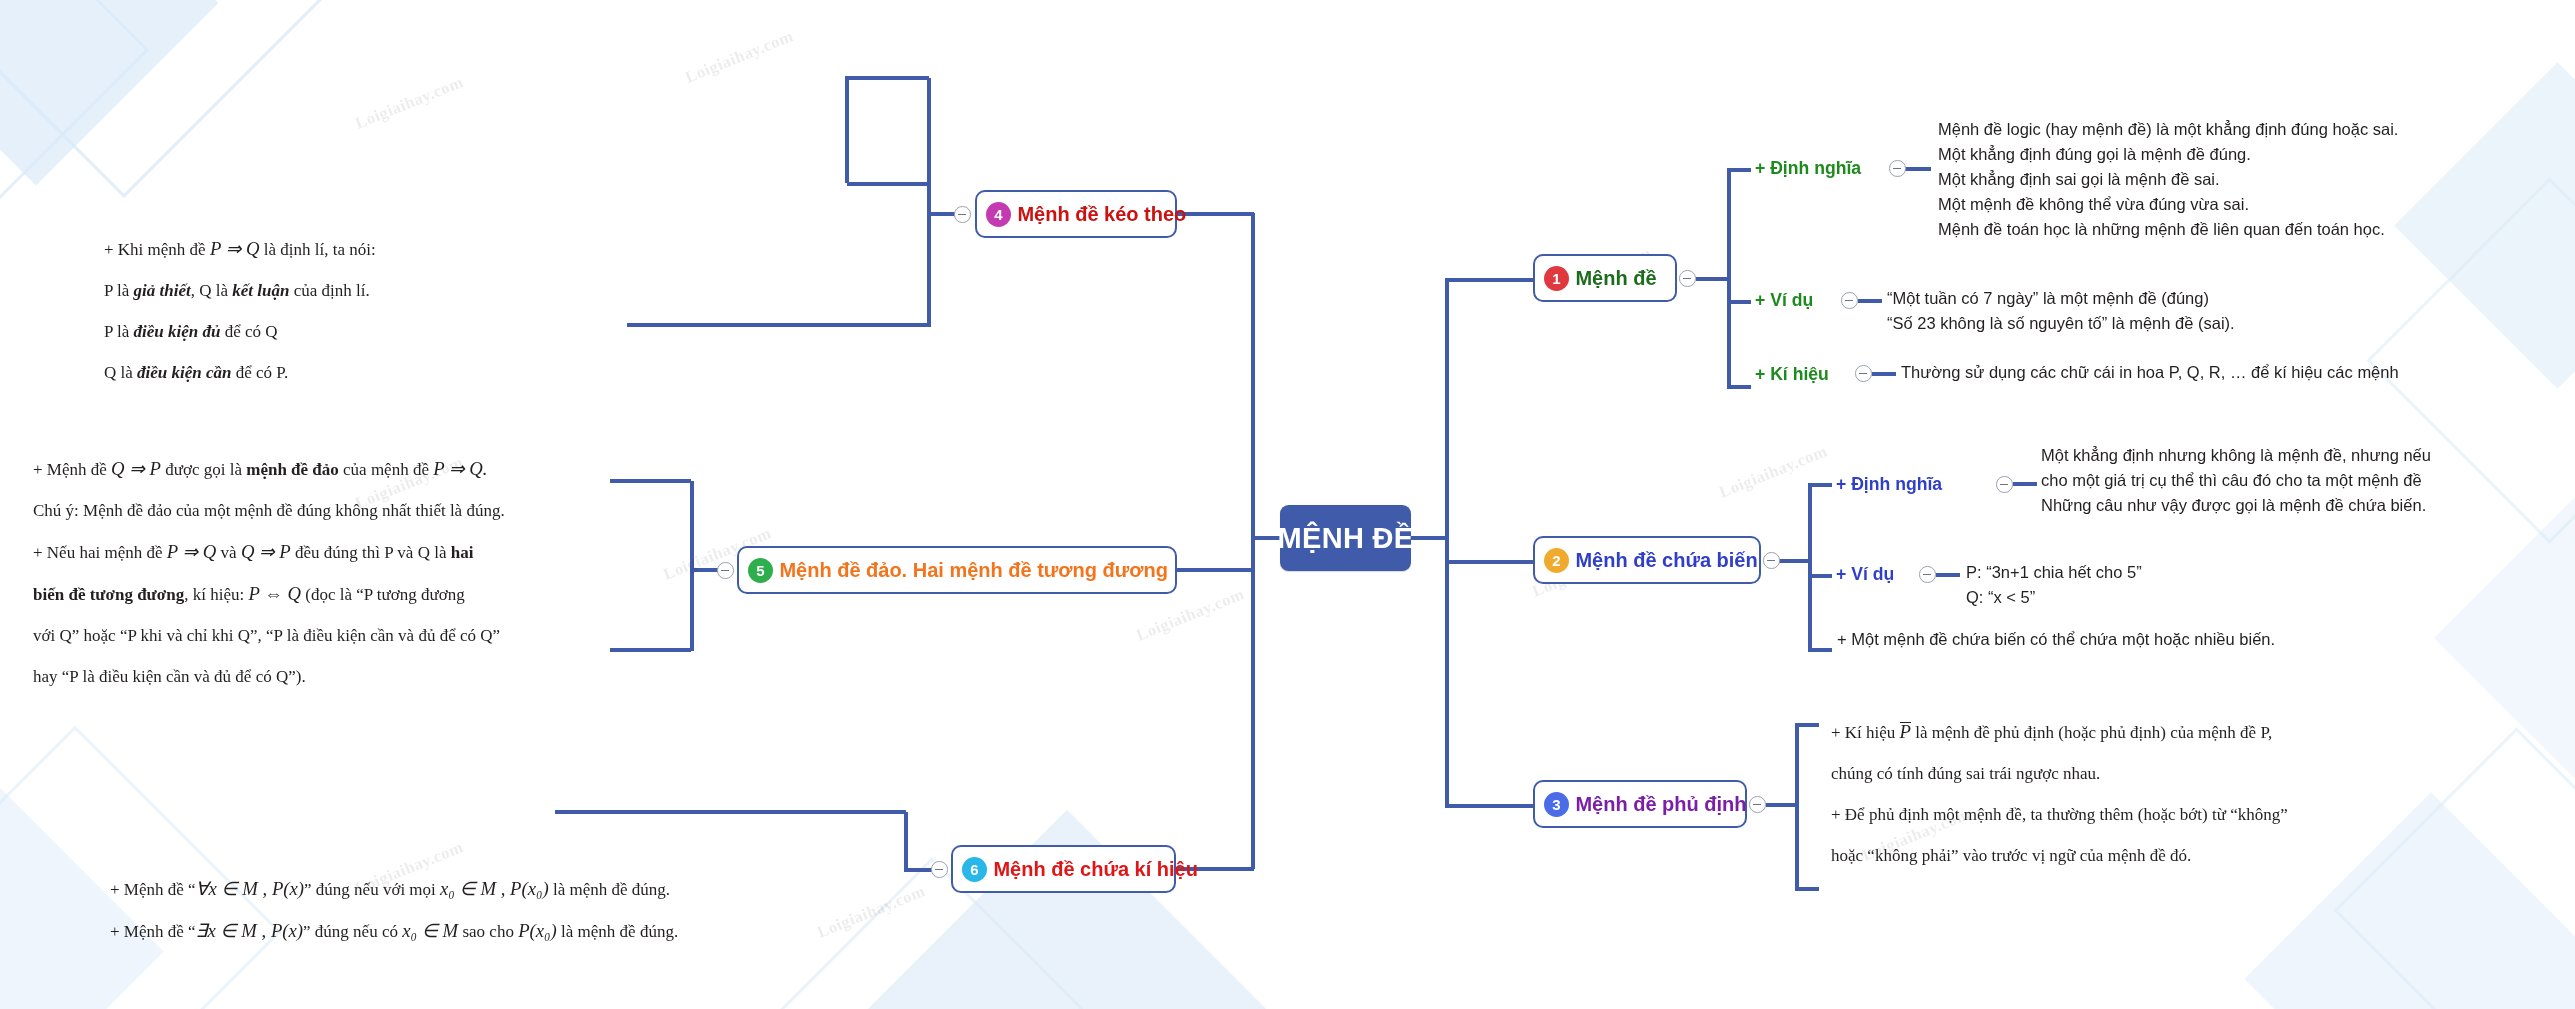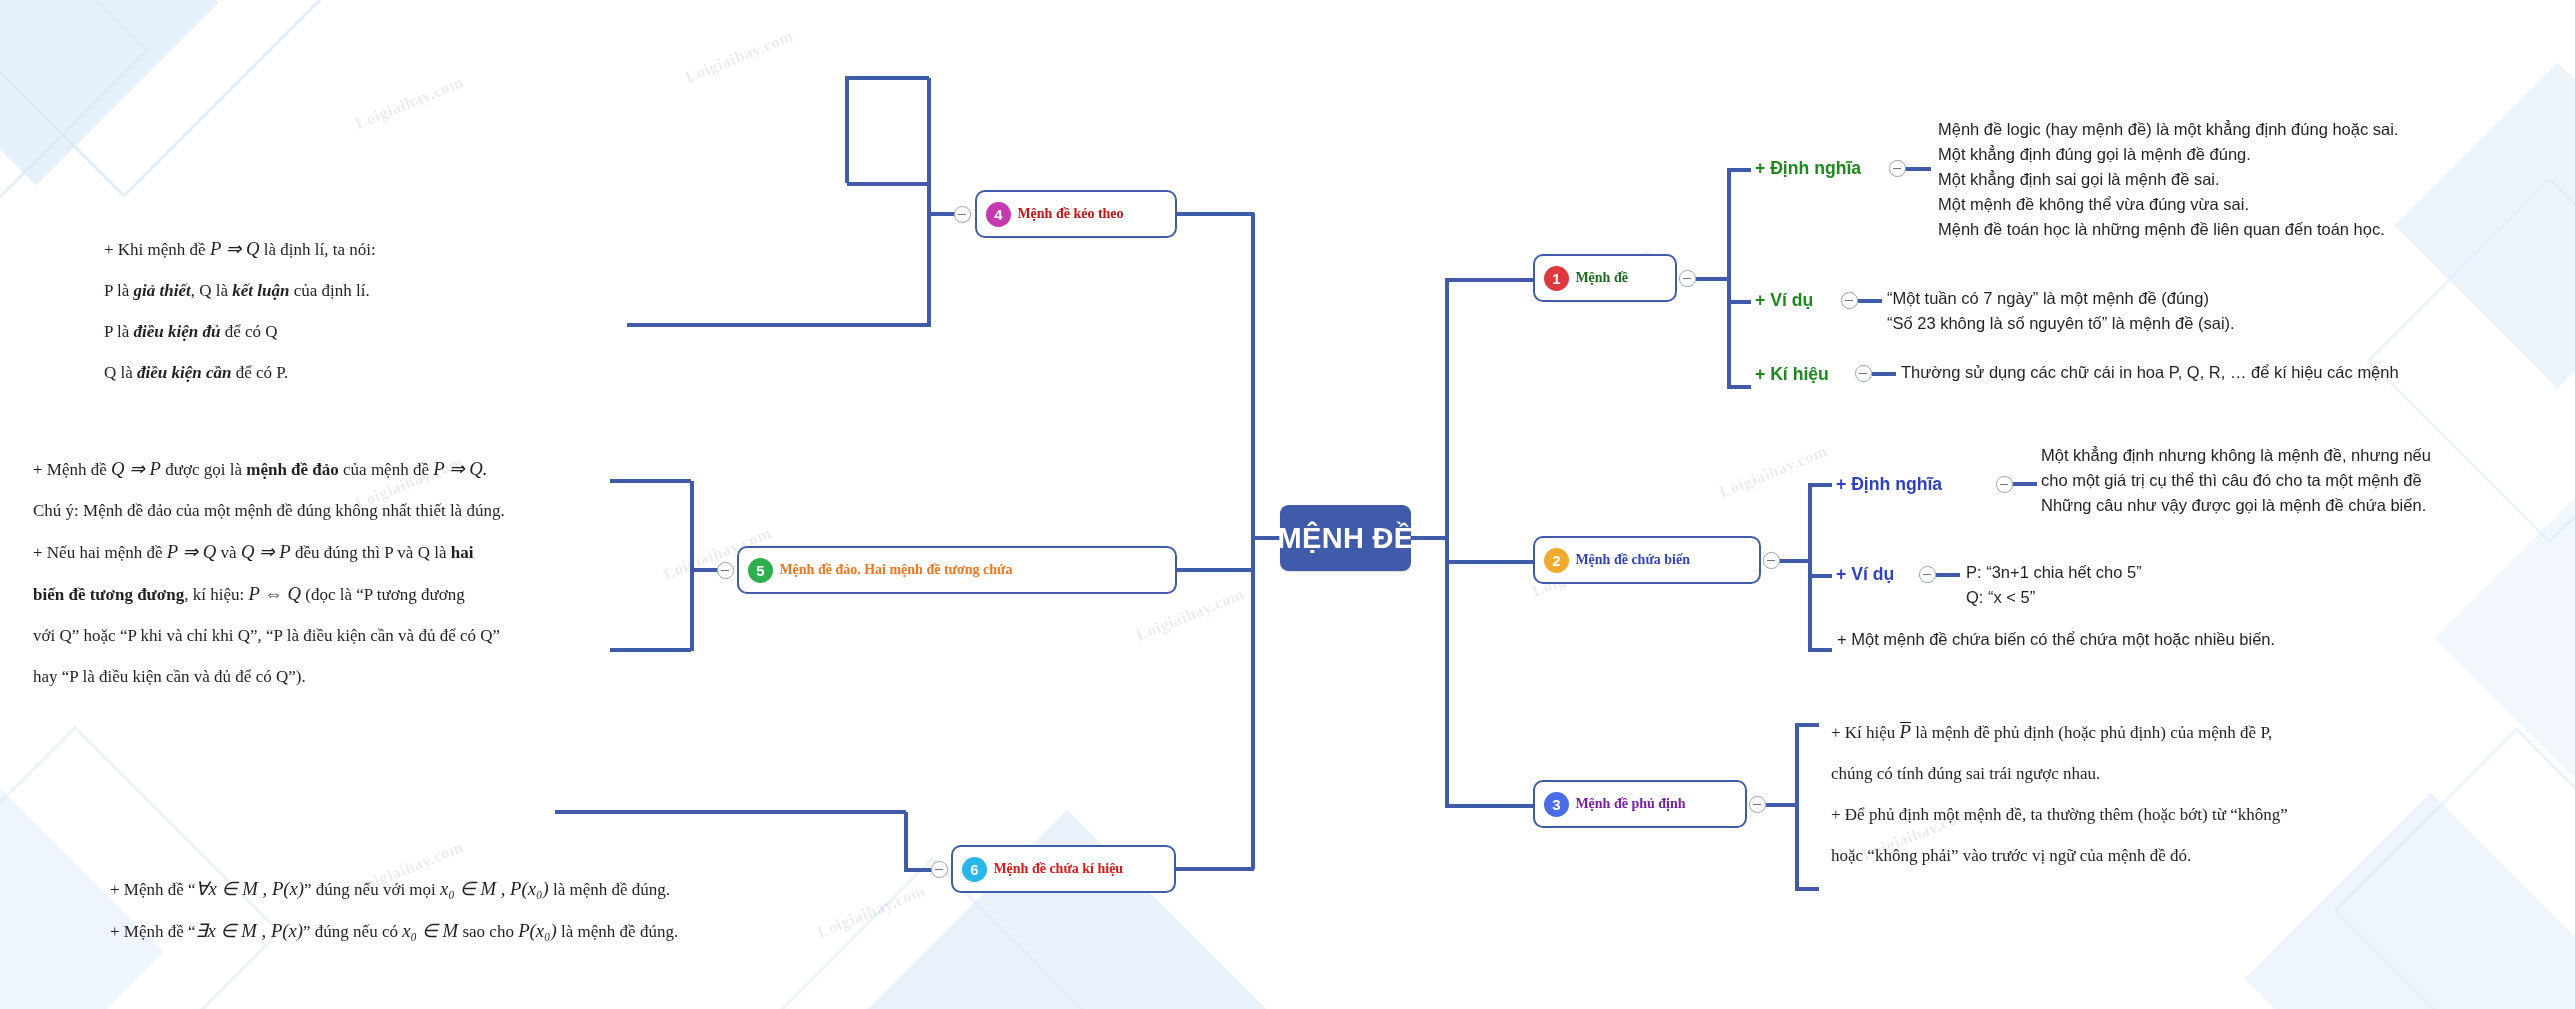--- a/index.html
+++ b/index.html
@@ -51,22 +51,22 @@
     display:flex;align-items:center;z-index:5;box-sizing:border-box;
     padding:0 10px 0 8.8px;
   }
   .node .badge{
     width:25px;height:25px;border-radius:50%;flex:0 0 25px;
     display:flex;align-items:center;justify-content:center;
     color:#ffffff;font-family:"Liberation Sans", sans-serif;
     font-weight:bold;font-size:15px;margin-right:6.6px;
   }
   .node .node-label{
-    font-family:Liberation Serif, serif;
-    font-weight:bold;font-size:14px;white-space:nowrap;line-height:1;
+    font-family:Liberation Sans, sans-serif;
+    font-weight:bold;font-size:20px;white-space:nowrap;line-height:1;
   }
 
   
   .sublabel{
     position:absolute;z-index:5;white-space:nowrap;
     font-family:"Liberation Sans", sans-serif;
     font-weight:bold;font-size:17.6px;
   }
 
   
@@ -241,21 +241,21 @@
 
   <div class="txt serif-wide" style="left:104px;top:228px;"><span><span>+ Khi mệnh đề</span> <span class="mathit">P ⇒ Q</span> <span>là định lí, ta nói:</span></span>
 <span>P là <b><i>giả thiết</i></b>, Q là <b><i>kết luận</i></b> của định lí.</span>
 <span>P là <b><i>điều kiện đủ</i></b> để có Q</span>
 <span>Q là <b><i>điều kiện cần</i></b> để có P.</span></div>
 
   <div class="node" style="left:737px;top:546px;width:440px;height:48px;">
     <span class="badge" style="background:#2fae4e;">
       <span>5</span>
     </span>
-    <span class="node-label" style="color:#f4741b;">Mệnh đề đảo. Hai mệnh đề tương chứa</span>
+    <span class="node-label" style="color:#f4741b;">Mệnh đề đảo. Hai mệnh đề tương đương</span>
   </div>
   <div class="toggle" style="left:717px;top:562px;"></div>
 
   <div class="wire h" style="left:692px;top:568px;width:26.4px;"></div>
   <div class="wire v" style="left:690px;top:481px;height:170px;"></div>
   <div class="wire h" style="left:610px;top:479px;width:81px;"></div>
   <div class="wire h" style="left:610px;top:648px;width:81px;"></div>
 
   <div class="txt serif-wide" style="left:33px;top:448px;"><span><span>+ Mệnh đề</span> <span class="mathit">Q ⇒ P</span> <span>được gọi là</span> <b>mệnh đề đảo</b> <span>của mệnh đề</span> <span class="mathit">P ⇒ Q.</span></span>
 <span>Chú ý: Mệnh đề đảo của một mệnh đề đúng không nhất thiết là đúng.</span>

